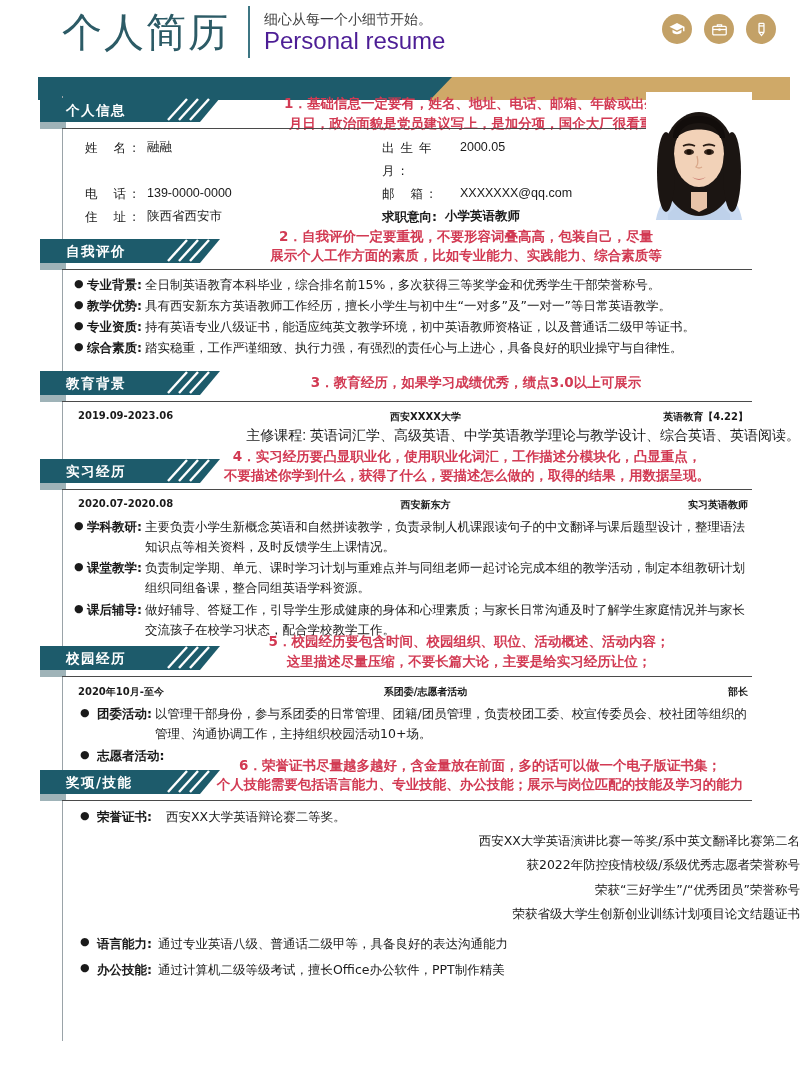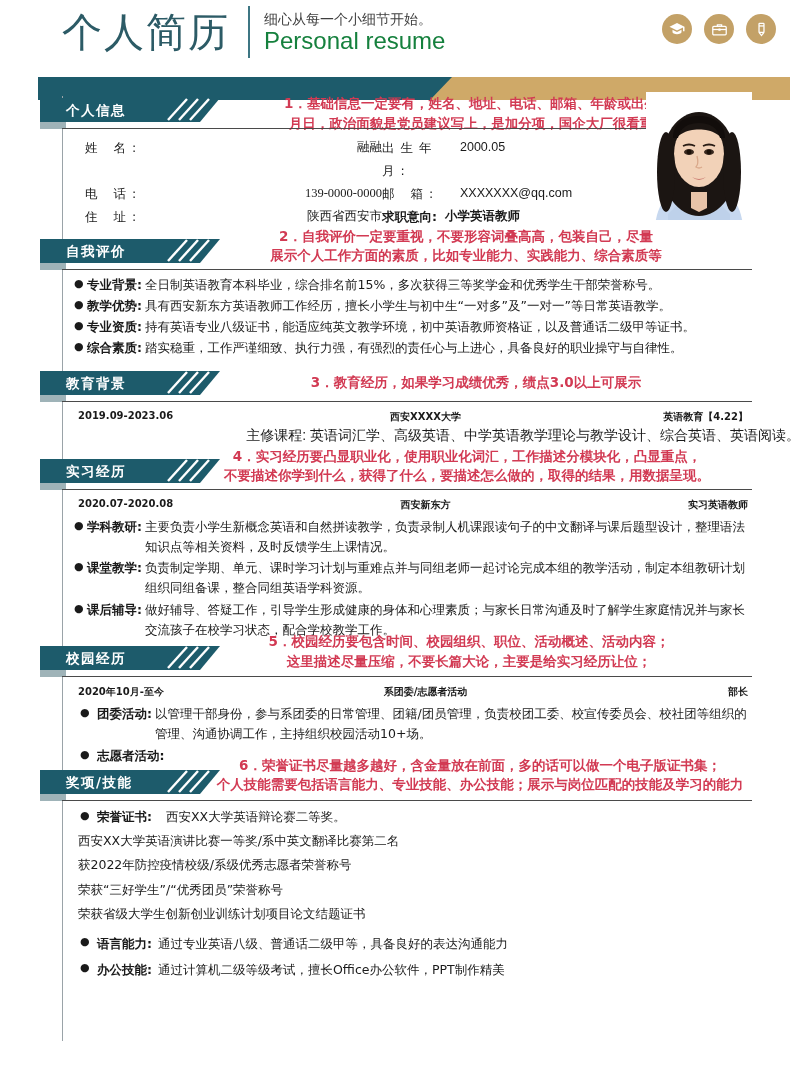--- a/index.html
+++ b/index.html
@@ -21,21 +21,21 @@
   }
   .title-divider{
     width:2px;height:52px;background:#3d7683;margin:0 14px 0 18px;
   }
   .title-en{display:flex;flex-direction:column;justify-content:center;}
   .title-en-sub{
     font-size:14px;color:#3f3f3f;letter-spacing:0px;line-height:1.2;
     margin-bottom:2px;font-family:"DejaVu Sans",sans-serif;
   }
   .title-en-main{
-    font-size:24px;color:#15803d;line-height:1;letter-spacing:0px;text-align:center;
+    font-size:24px;color:#4c1d95;line-height:1;letter-spacing:0px;text-align:center;
   }
   .header-icons{position:absolute;right:24px;top:14px;display:flex;gap:12px;}
   .hicon{
     width:30px;height:30px;border-radius:50%;
     background:#c3a167;display:flex;align-items:center;justify-content:center;
   }
   .hicon svg{display:block;}
 
   
   .banner{position:absolute;left:0;top:77px;width:800px;height:23px;}
@@ -50,21 +50,21 @@
   .sec{position:relative;}
 
   
   .note{
     color:#d23a53;font-size:13.5px;line-height:1.45;font-weight:bold;
     font-family:"DejaVu Sans",sans-serif;text-align:center;
   }
   .info-grid{margin-left:85px;margin-top:6px;}
   .info-line{display:flex;font-size:12.5px;line-height:1.85;}
   .info-key{width:62px;letter-spacing:6px;font-family:"DejaVu Sans",sans-serif;}
-  .info-val{min-width:235px;font-family:Liberation Serif, serif;text-align:right;}
+  .info-val{min-width:235px;font-family:Liberation Sans, sans-serif;}
   .info-key2{width:58px;letter-spacing:6px;font-family:"DejaVu Sans",sans-serif;}
   .bold{font-weight:bold;}
 
   .bullets{margin-left:74px;margin-top:4px;}
   .blt{
     display:flex;font-size:12.5px;line-height:1.62;
     font-family:"DejaVu Sans",sans-serif;margin-bottom:1px;
   }
   .blt-dot{
     flex:0 0 auto;width:13px;font-size:11px;line-height:1.62;
@@ -78,21 +78,21 @@
   }
   .tc-a{flex:0 0 200px;}
   .tc-b{flex:1 1 auto;text-align:center;}
   .tc-c{flex:0 0 175px;text-align:right;}
 
   .subline{
     margin-left:86px;margin-top:3px;font-size:14px;
     font-family:Liberation Sans, sans-serif;
     text-align:right;
   }
-  .cert-list{margin-left:78px;margin-top:2px;}
+  .cert-list{margin-left:78px;margin-top:2px;text-align:right;}
   .cert-item{font-size:12.5px;line-height:1.95;font-family:"DejaVu Sans",sans-serif;}
 </style>
 </head>
 <body>
 
 <div class="header">
   <div class="title-zone">
     <div class="title-cn">个人简历</div>
     <div class="title-divider"></div>
     <div class="title-en">

